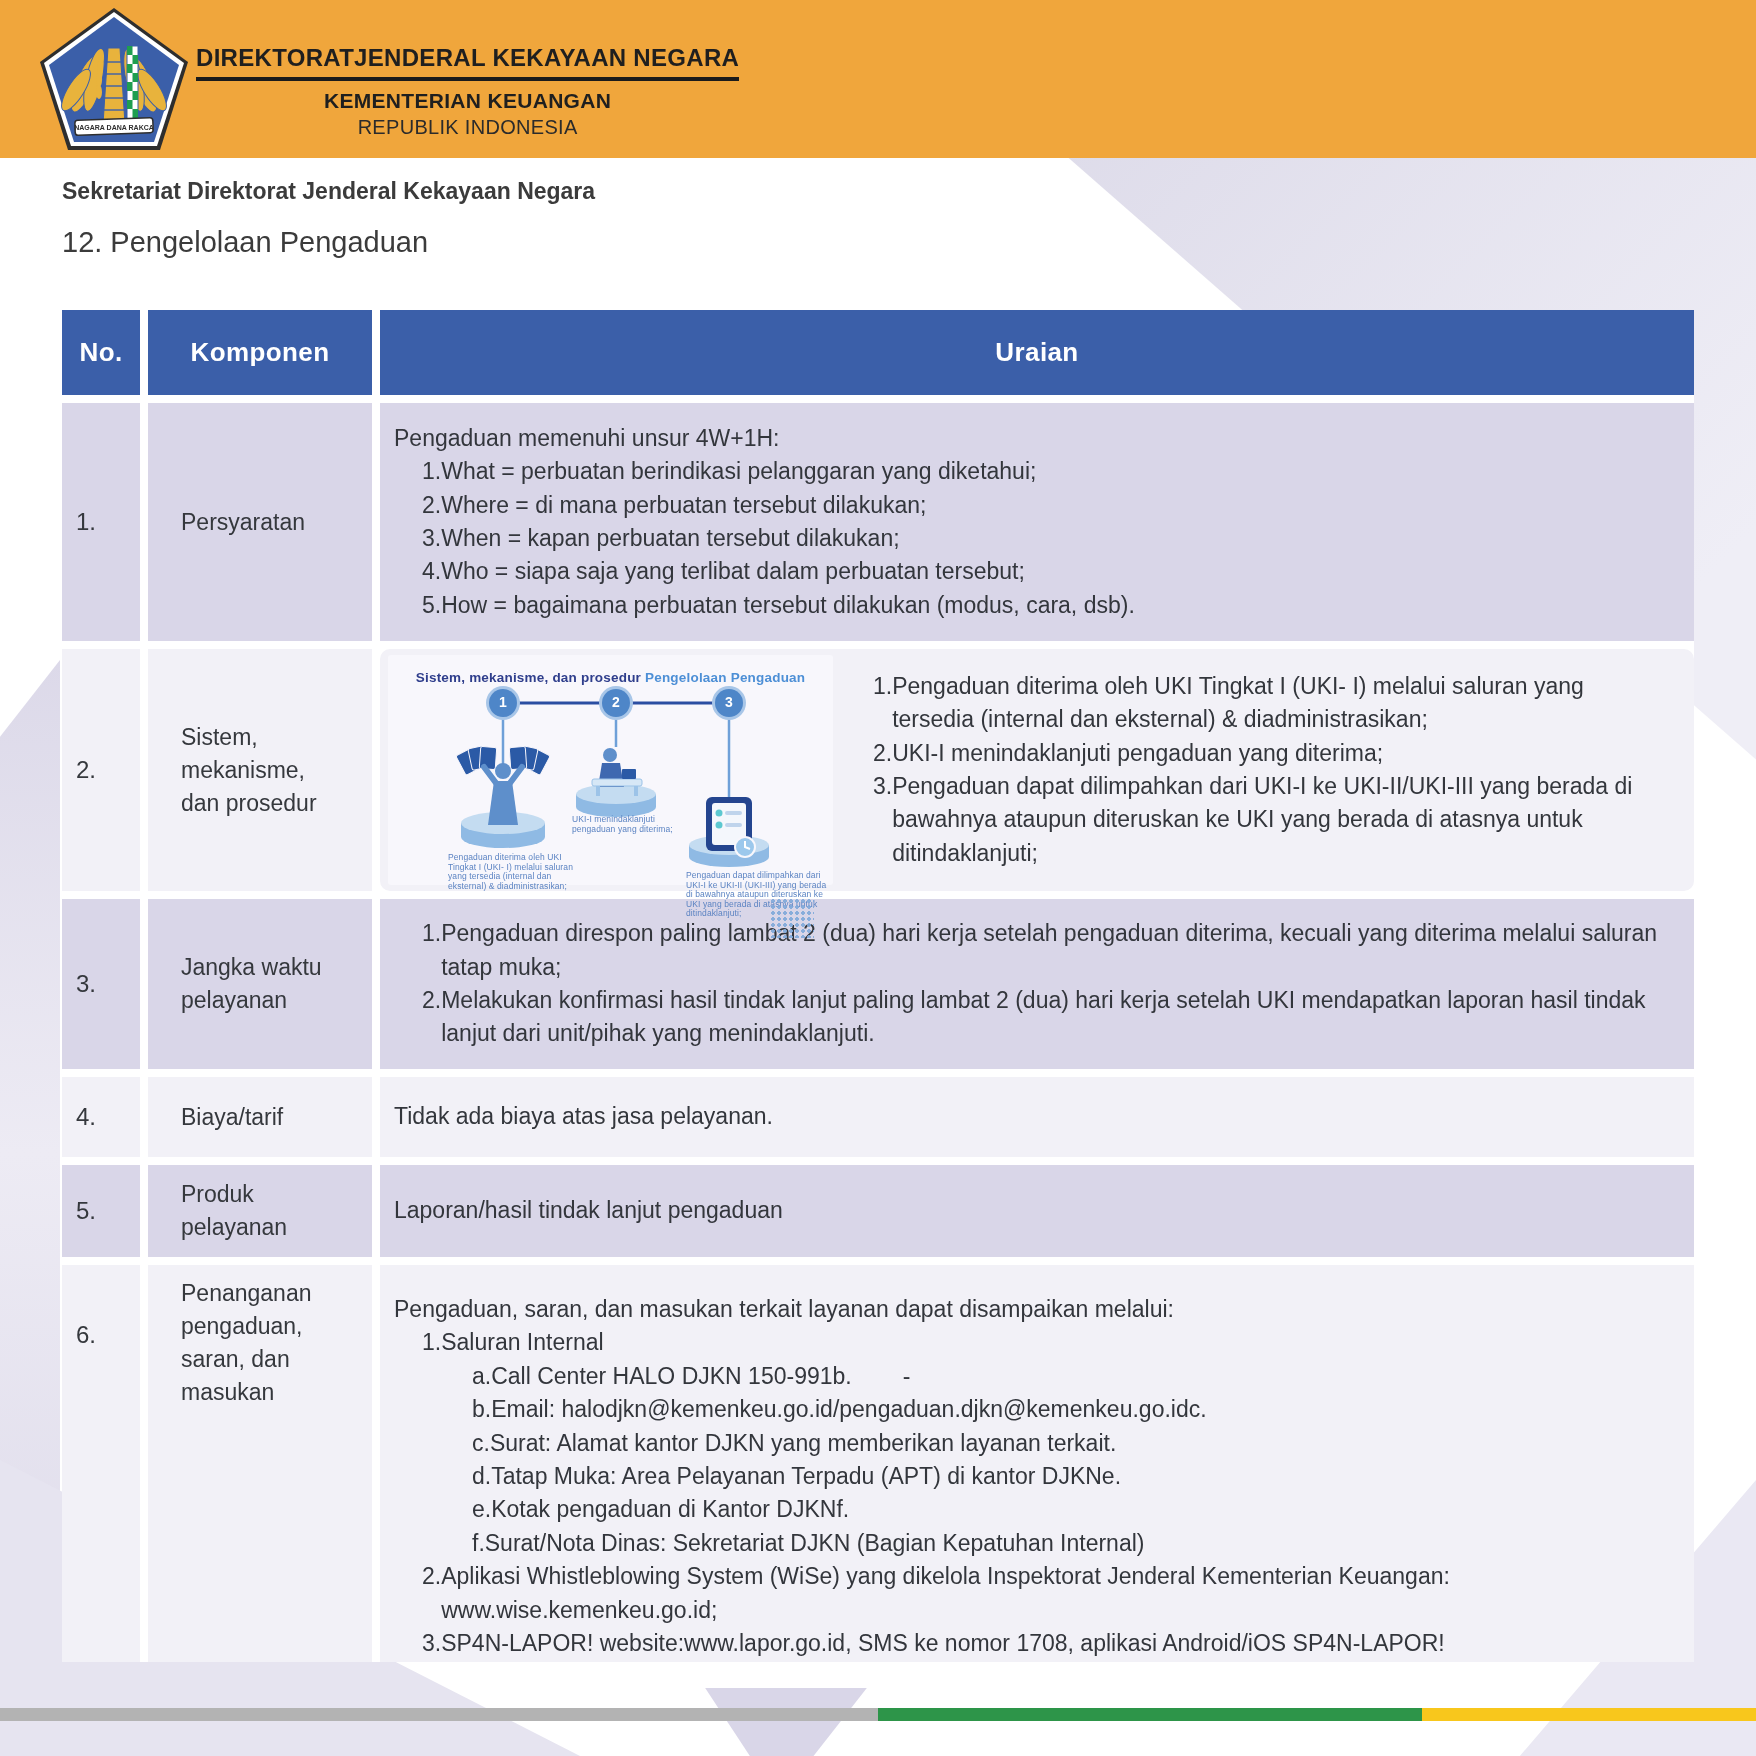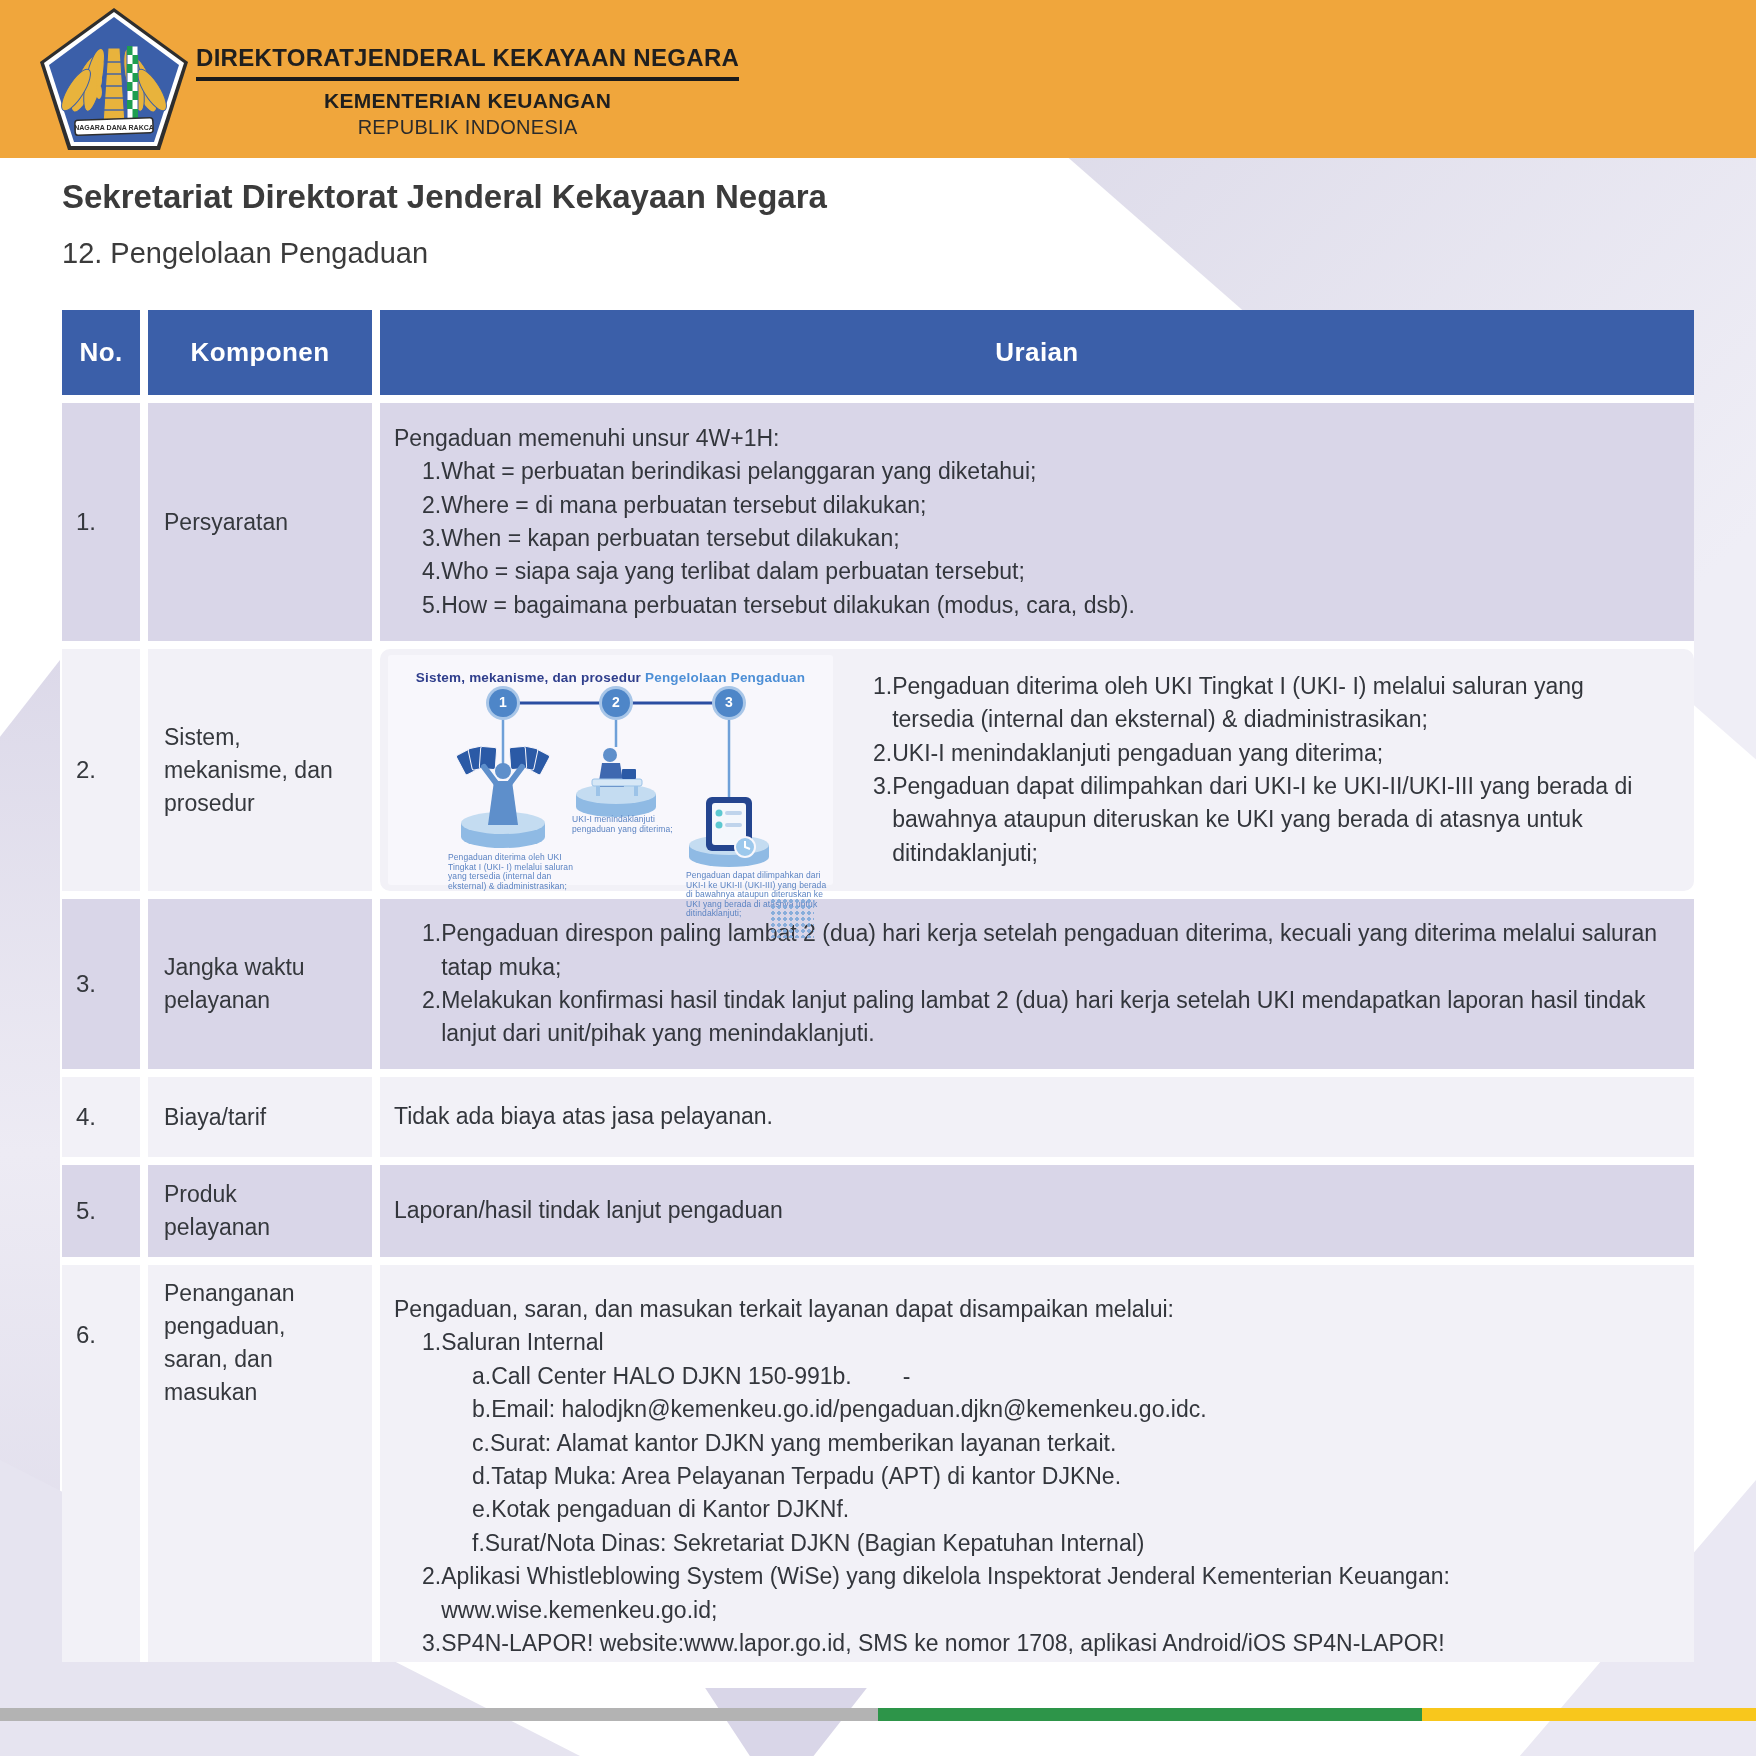--- a/index.html
+++ b/index.html
@@ -24,33 +24,33 @@
   
   .band{position:absolute;left:0;top:0;width:1756px;height:158px;background:#F0A63C;text-align:center;}
   .logo{position:absolute;left:38px;top:6px;}
   .brand{position:absolute;left:196px;top:46px;line-height:1;}
   .brand-l1{font-size:24px;font-weight:bold;color:#1F1F1F;letter-spacing:.3px;}
   .brand-rule{height:4px;background:#1B1B1B;margin:7px 0 9px;}
   .brand-l2{font-size:21px;font-weight:bold;color:#1F1F1F;letter-spacing:.3px;}
   .brand-l3{font-size:20px;font-weight:400;color:#2B2B2B;margin-top:6px;letter-spacing:.3px;}
   
   .titles{position:absolute;left:62px;top:178px;}
-  .title1{font-size:33px;font-weight:bold;color:#3B3B3B;margin:0;}
+  .title1{font-size:23px;font-weight:bold;color:#3B3B3B;margin:0;}
   .title2{font-size:29px;font-weight:400;color:#3B3B3B;margin:21px 0 0;}
   
   .stable{position:absolute;left:62px;top:310px;width:1632px;background:#ffffff;
     display:grid;grid-template-columns:78px 224px 1314px;
     grid-template-rows:85px 238px 242px 170px 80px 92px 397px;gap:8px;}
   .cell{min-width:0;}
   .hcell{background:#3B5FA9;color:#fff;font-weight:bold;font-size:26px;
     display:flex;align-items:center;justify-content:center;letter-spacing:.4px;}
   .dark{background:#D9D6E8;}
   .light{background:#F2F1F7;}
   .ncell{display:flex;align-items:center;padding-left:14px;font-size:24px;color:#35383D;}
-  .kcell{display:flex;align-items:center;padding:6px 26px 6px 16px;
+  .kcell{display:flex;align-items:center;padding:6px 26px 6px 33px;
     font-size:23px;line-height:33px;color:#35383D;}
   .ucell{display:flex;flex-direction:column;justify-content:center;
     padding:6px 24px 6px 14px;font-size:23px;line-height:33.4px;color:#33363C;}
   .list{padding-left:28px;}
   .sub{padding-left:50px;}
   .li{display:flex;align-items:flex-start;}
   .li .marker{flex:0 0 auto;white-space:pre;}
   .li .txt{white-space:pre-wrap;min-width:0;}
   .intro{white-space:pre-wrap;}
   

